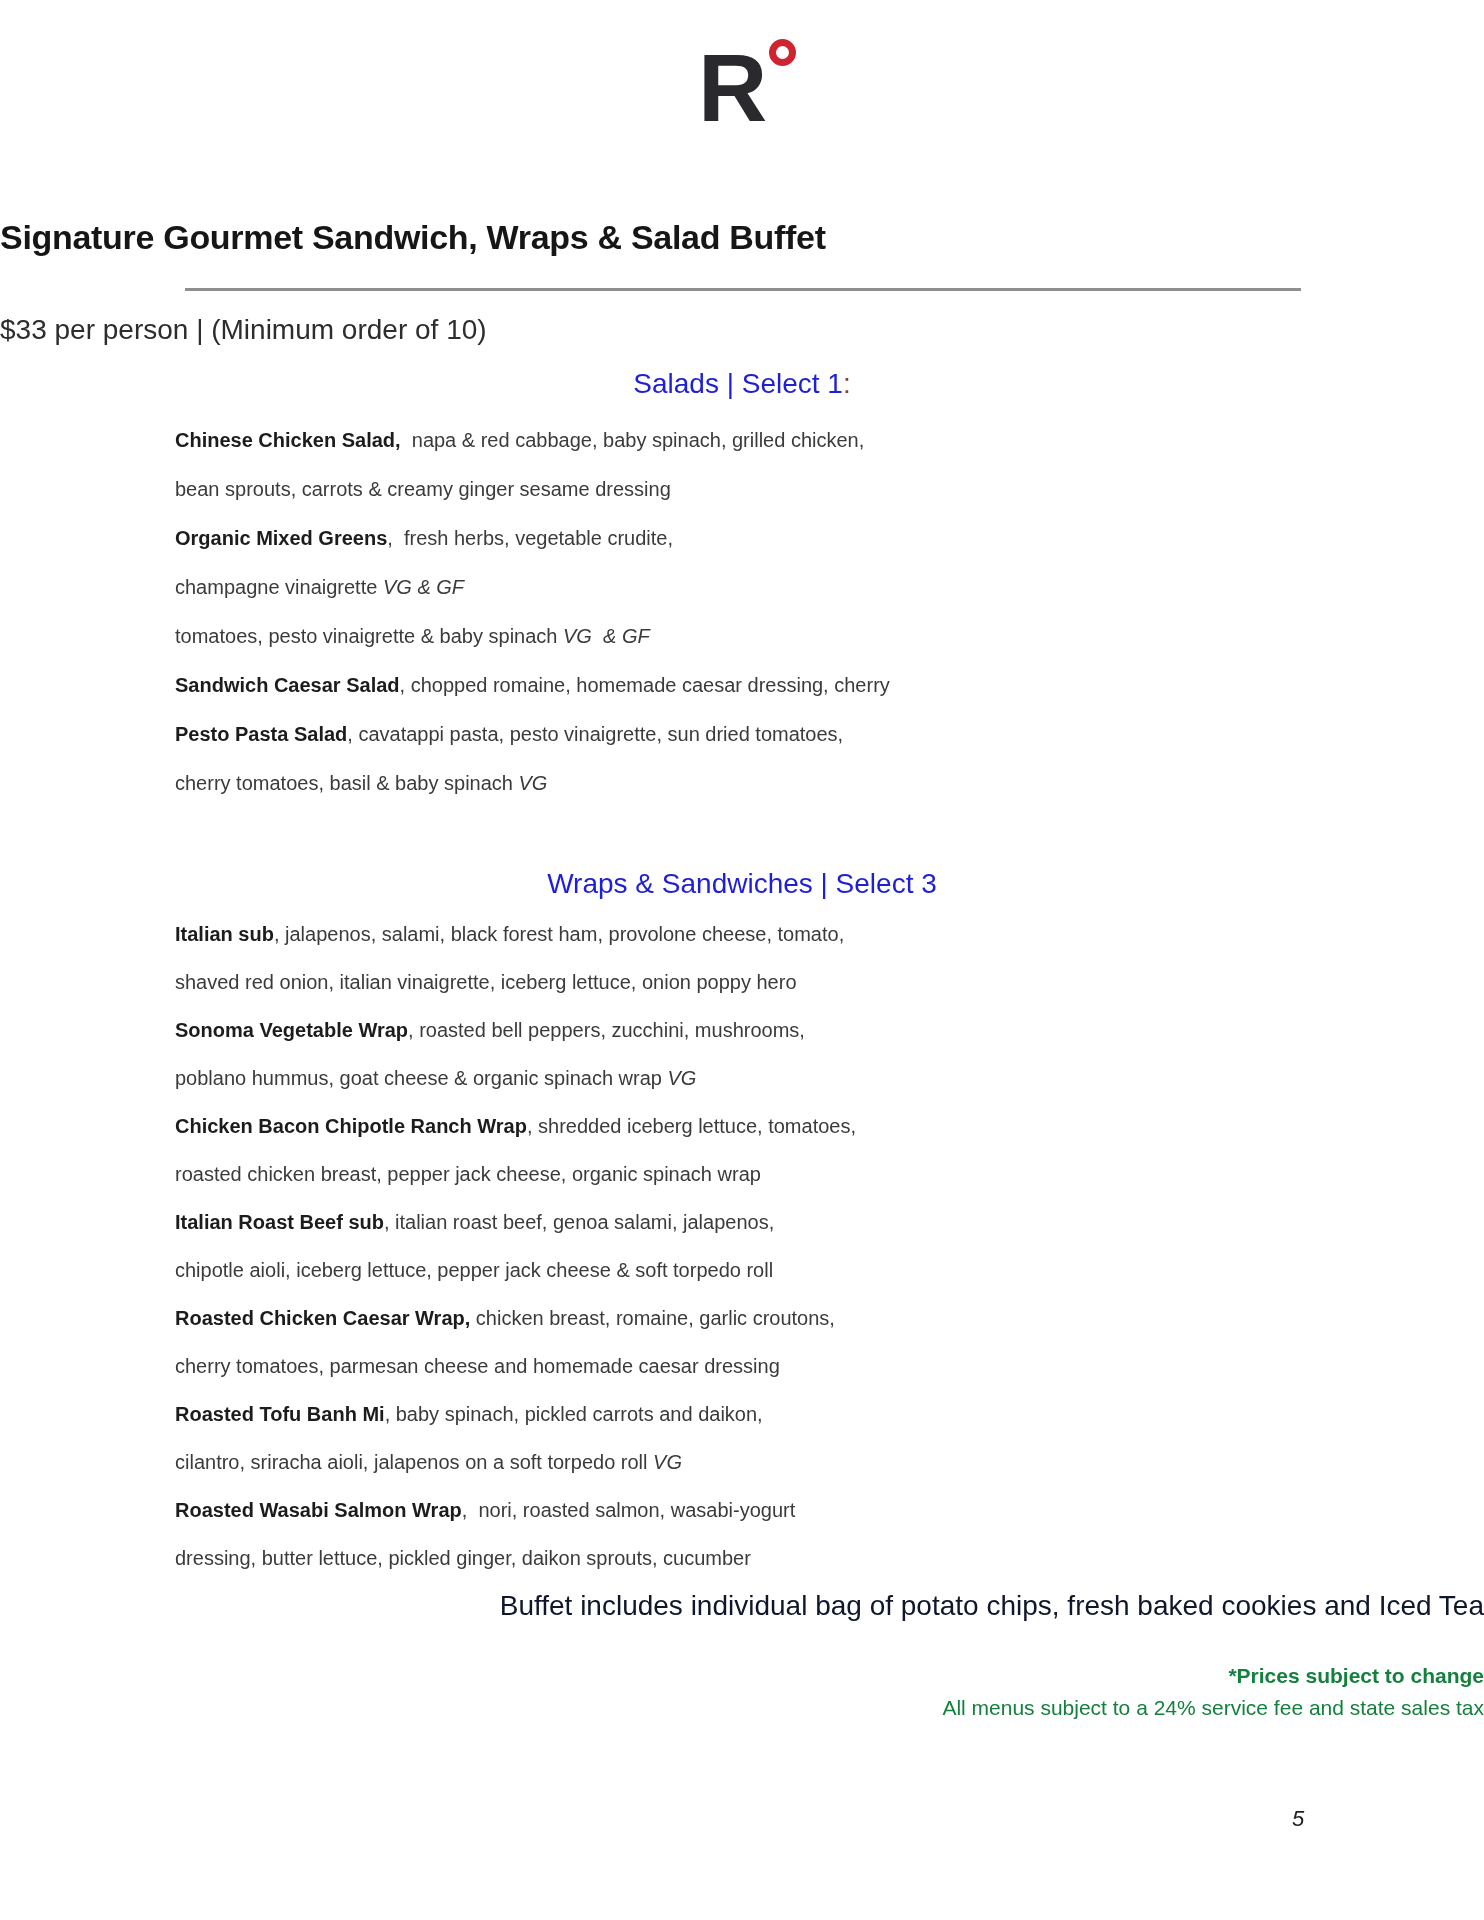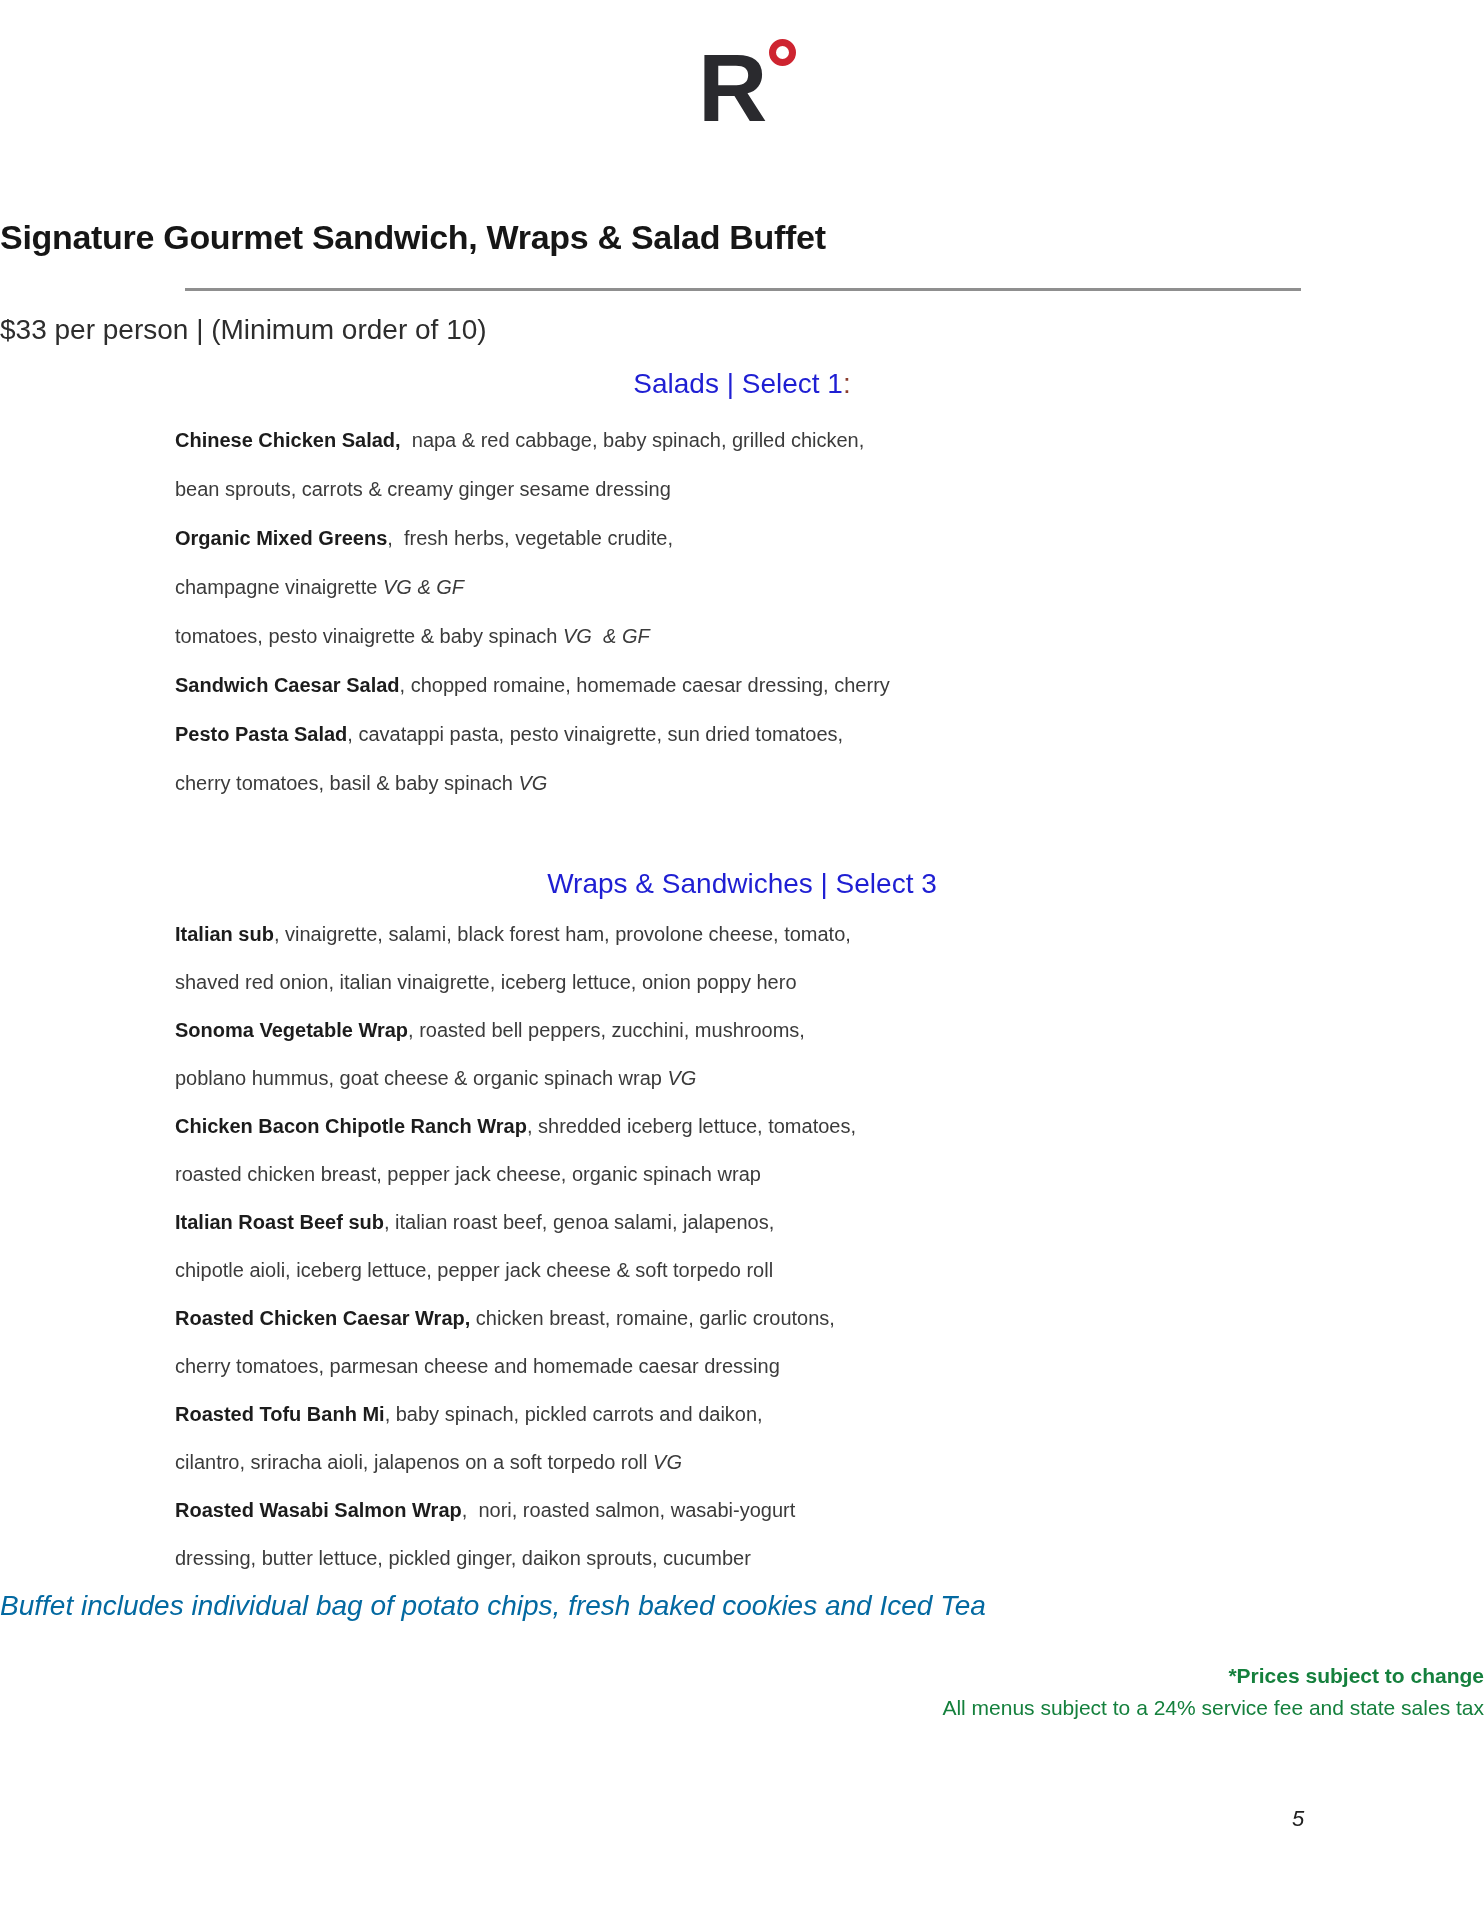--- a/index.html
+++ b/index.html
@@ -60,22 +60,22 @@
   .line { white-space:pre; font-size:20px; }
   .lines-salads { margin-top:8px; }
   .lines-salads .line { line-height:49px; }
   .lines-wraps  { margin-top:2px; }
   .lines-wraps .line { line-height:48px; }
   .b { font-weight:700; color:#1c1c1c; }
   .r { font-weight:400; color:#3b3b3b; }
   .i { font-style:italic; font-weight:400; color:#3b3b3b; }
   .buffet-note {
     margin-top:0;
-    text-align:left;
-    font-size:28px; font-style:italic; color:#0369a1;
+    text-align:right;
+    font-size:28px; color:#0f172a;
     line-height:48px;
     white-space:pre;
   }
   .footer {
     margin-top:30px;
     text-align:right;
     font-size:21px; color:#15803d;
     line-height:32px;
   }
   .footer .f1 { font-weight:700; }
@@ -111,21 +111,21 @@
         <div class="line"><span class="r">tomatoes, pesto vinaigrette &amp; baby spinach </span><span class="i">VG  &amp; GF</span></div>
         <div class="line"><span class="b">Sandwich Caesar Salad</span><span class="r">, chopped romaine, homemade caesar dressing, cherry</span></div>
         <div class="line"><span class="b">Pesto Pasta Salad</span><span class="r">, cavatappi pasta, pesto vinaigrette, sun dried tomatoes,</span></div>
         <div class="line"><span class="r">cherry tomatoes, basil &amp; baby spinach </span><span class="i">VG</span></div>
       </div>
   </div>
 
   <div class="section">
     <div class="section-heading heading-wraps"><span>Wraps &amp; Sandwiches | Select 3</span><span class="colon"></span></div>
     <div class="lines lines-wraps">
-        <div class="line"><span class="b">Italian sub</span><span class="r">, vinaigrette, salami, black forest ham, provolone cheese, tomato,</span></div>
+        <div class="line"><span class="b">Italian sub</span><span class="r">, jalapenos, salami, black forest ham, provolone cheese, tomato,</span></div>
         <div class="line"><span class="r">shaved red onion, italian vinaigrette, iceberg lettuce, onion poppy hero</span></div>
         <div class="line"><span class="b">Sonoma Vegetable Wrap</span><span class="r">, roasted bell peppers, zucchini, mushrooms,</span></div>
         <div class="line"><span class="r">poblano hummus, goat cheese &amp; organic spinach wrap </span><span class="i">VG</span></div>
         <div class="line"><span class="b">Chicken Bacon Chipotle Ranch Wrap</span><span class="r">, shredded iceberg lettuce, tomatoes,</span></div>
         <div class="line"><span class="r">roasted chicken breast, pepper jack cheese, organic spinach wrap</span></div>
         <div class="line"><span class="b">Italian Roast Beef sub</span><span class="r">, italian roast beef, genoa salami, jalapenos,</span></div>
         <div class="line"><span class="r">chipotle aioli, iceberg lettuce, pepper jack cheese &amp; soft torpedo roll</span></div>
         <div class="line"><span class="b">Roasted Chicken Caesar Wrap,</span><span class="r"> chicken breast, romaine, garlic croutons,</span></div>
         <div class="line"><span class="r">cherry tomatoes, parmesan cheese and homemade caesar dressing</span></div>
         <div class="line"><span class="b">Roasted Tofu Banh Mi</span><span class="r">, baby spinach, pickled carrots and daikon,</span></div>

